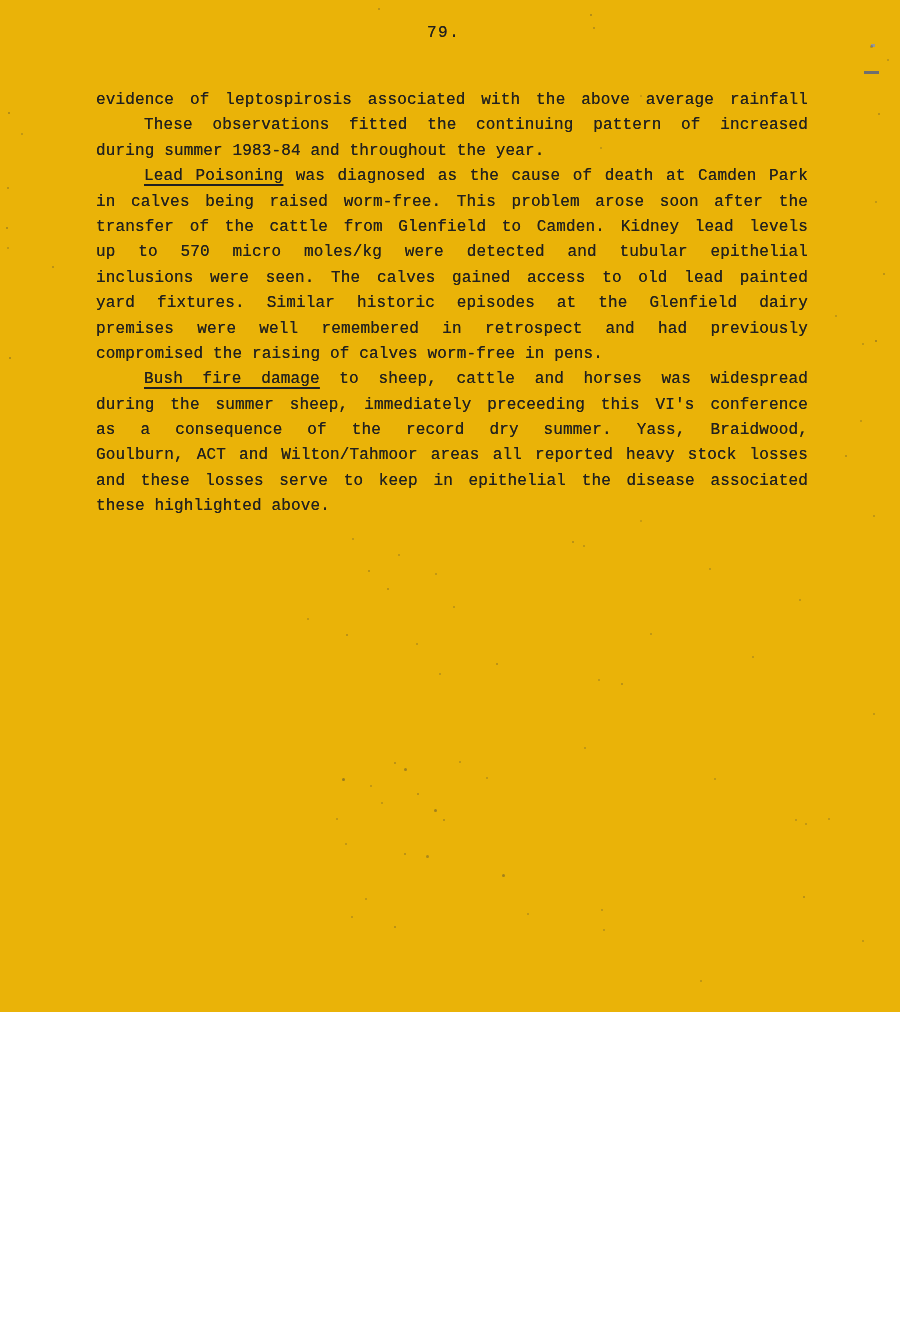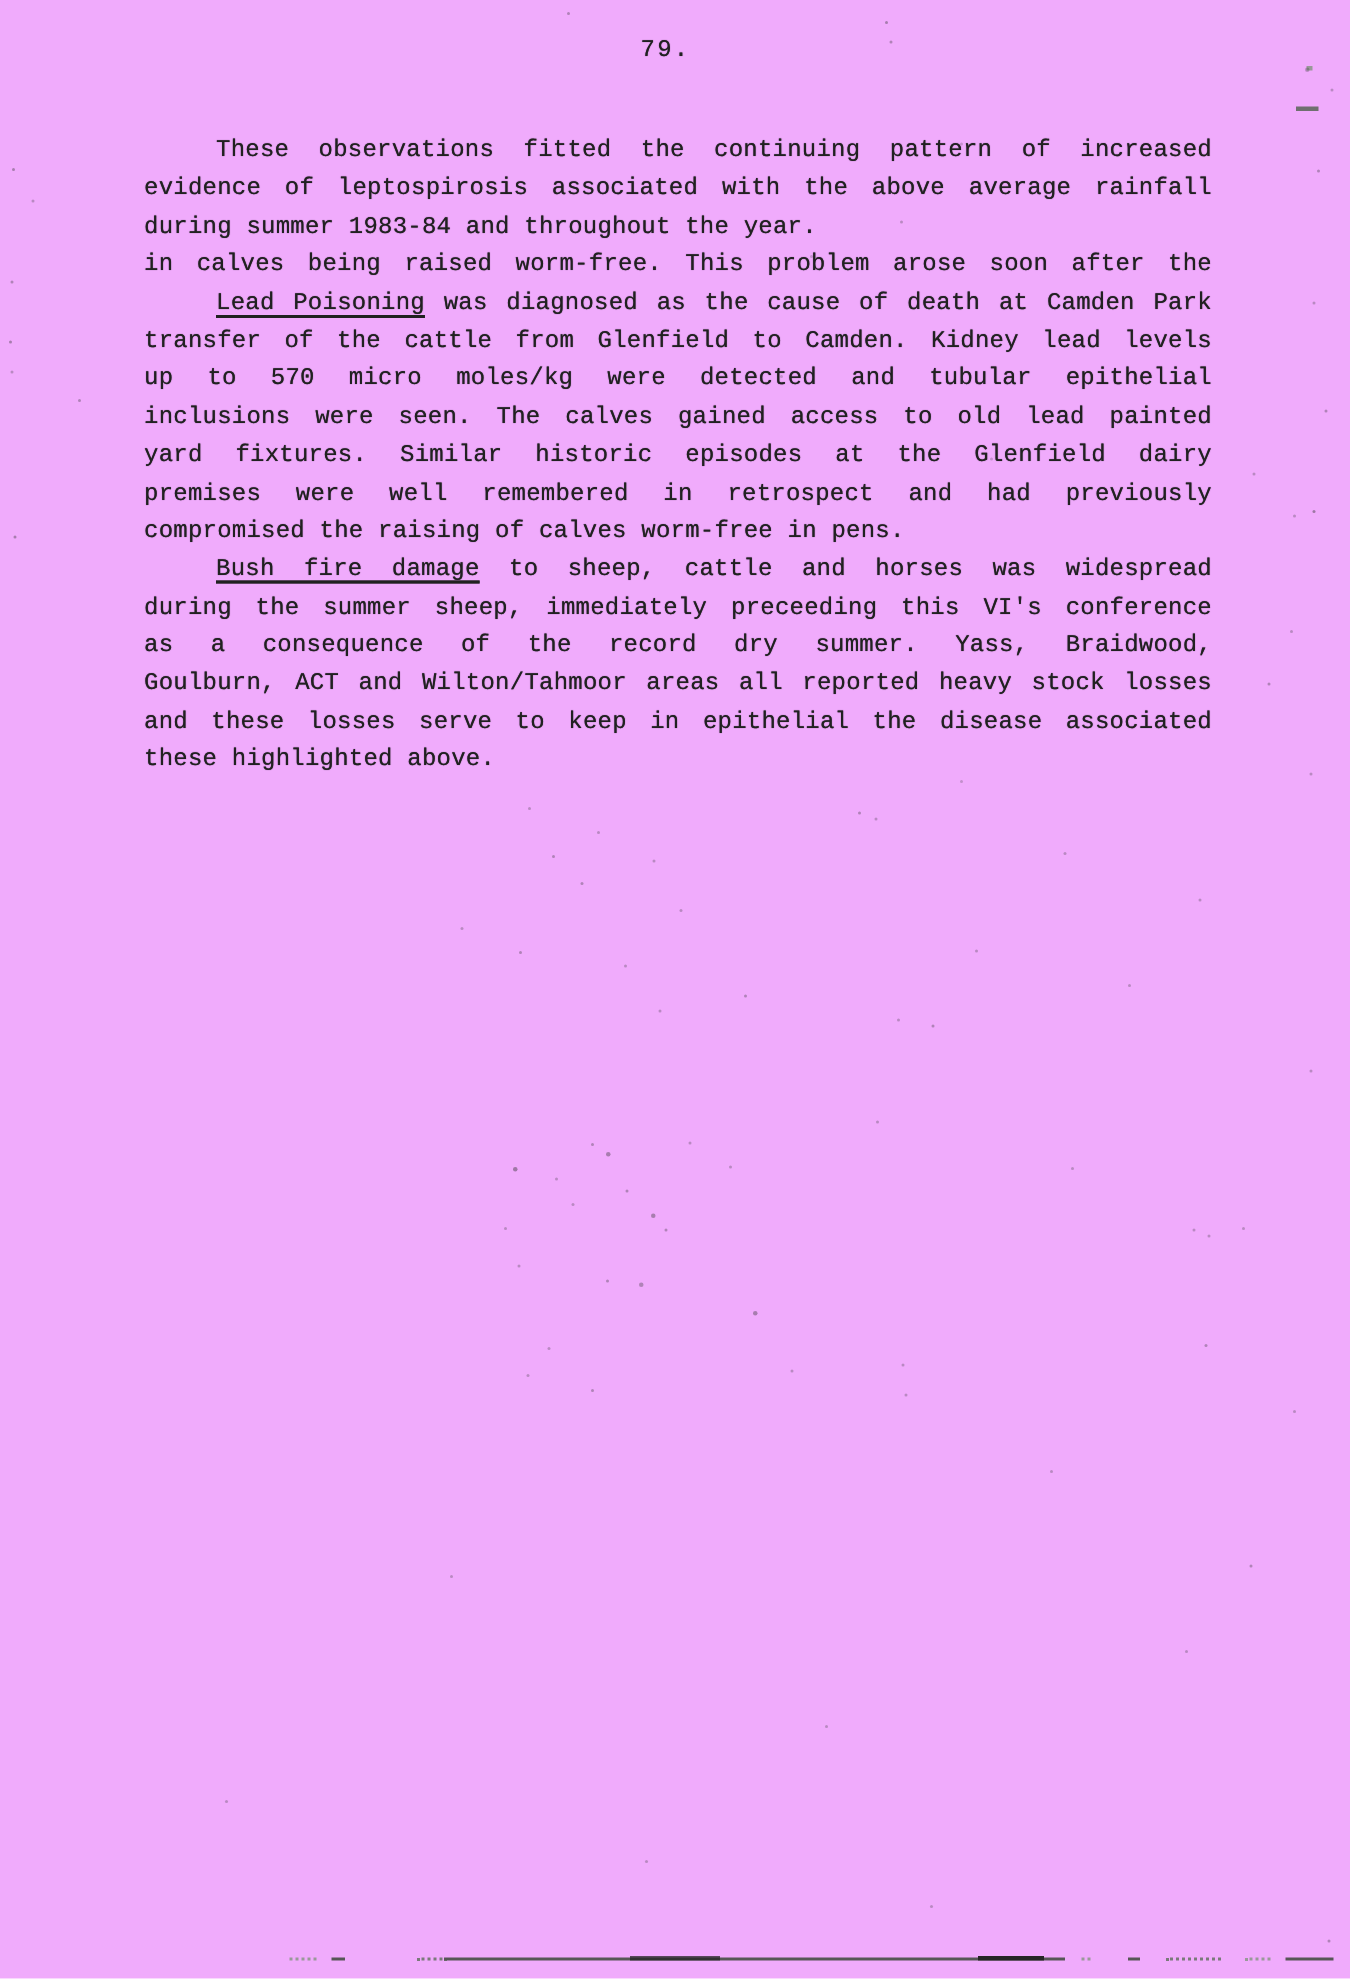--- a/index.html
+++ b/index.html
@@ -1,20 +1,20 @@
 <!DOCTYPE html>
 <html><head>
 <meta charset="utf-8">
 <style>
   html, body { margin: 0; padding: 0; background: #ffffff; }
   .page {
     position: relative;
     width: 900px;
-    height: 1319px;
-    background: #f0abfc;
+    height: 1012px;
+    background: #eab308;
     overflow: hidden;
     font-family: "Liberation Mono", "DejaVu Sans Mono", monospace;
     color: #212121;
   }
   .page-number {
     position: absolute;
     top: 24px;
     left: 427px;
     font-size: 16px;
     letter-spacing: 1.5px;
@@ -68,27 +68,27 @@
 </style>
 </head>
 <body>
 
 <div class="page">
 
   <div class="page-number">79.</div>
 
   <div class="text-block">
       <div class="paragraph">
+        <div class="line j"><span>evidence of leptospirosis associated with the above average rainfall</span></div>
         <div class="line indent j"><span>These observations fitted the continuing pattern of increased</span></div>
-        <div class="line j"><span>evidence of leptospirosis associated with the above average rainfall</span></div>
         <div class="line"><span>during summer 1983-84 and throughout the year.</span></div>
       </div>
       <div class="paragraph">
+        <div class="line indent j"><span class="u">Lead Poisoning</span><span> was diagnosed as the cause of death at Camden Park</span></div>
         <div class="line j"><span>in calves being raised worm-free. This problem arose soon after the</span></div>
-        <div class="line indent j"><span class="u">Lead Poisoning</span><span> was diagnosed as the cause of death at Camden Park</span></div>
         <div class="line j"><span>transfer of the cattle from Glenfield to Camden. Kidney lead levels</span></div>
         <div class="line j"><span>up to 570 micro moles/kg were detected and tubular epithelial</span></div>
         <div class="line j"><span>inclusions were seen. The calves gained access to old lead painted</span></div>
         <div class="line j"><span>yard fixtures. Similar historic episodes at the Glenfield dairy</span></div>
         <div class="line j"><span>premises were well remembered in retrospect and had previously</span></div>
         <div class="line"><span>compromised the raising of calves worm-free in pens.</span></div>
       </div>
       <div class="paragraph">
         <div class="line indent j"><span class="u">Bush fire damage</span><span> to sheep, cattle and horses was widespread</span></div>
         <div class="line j"><span>during the summer sheep, immediately preceeding this VI's conference</span></div>

